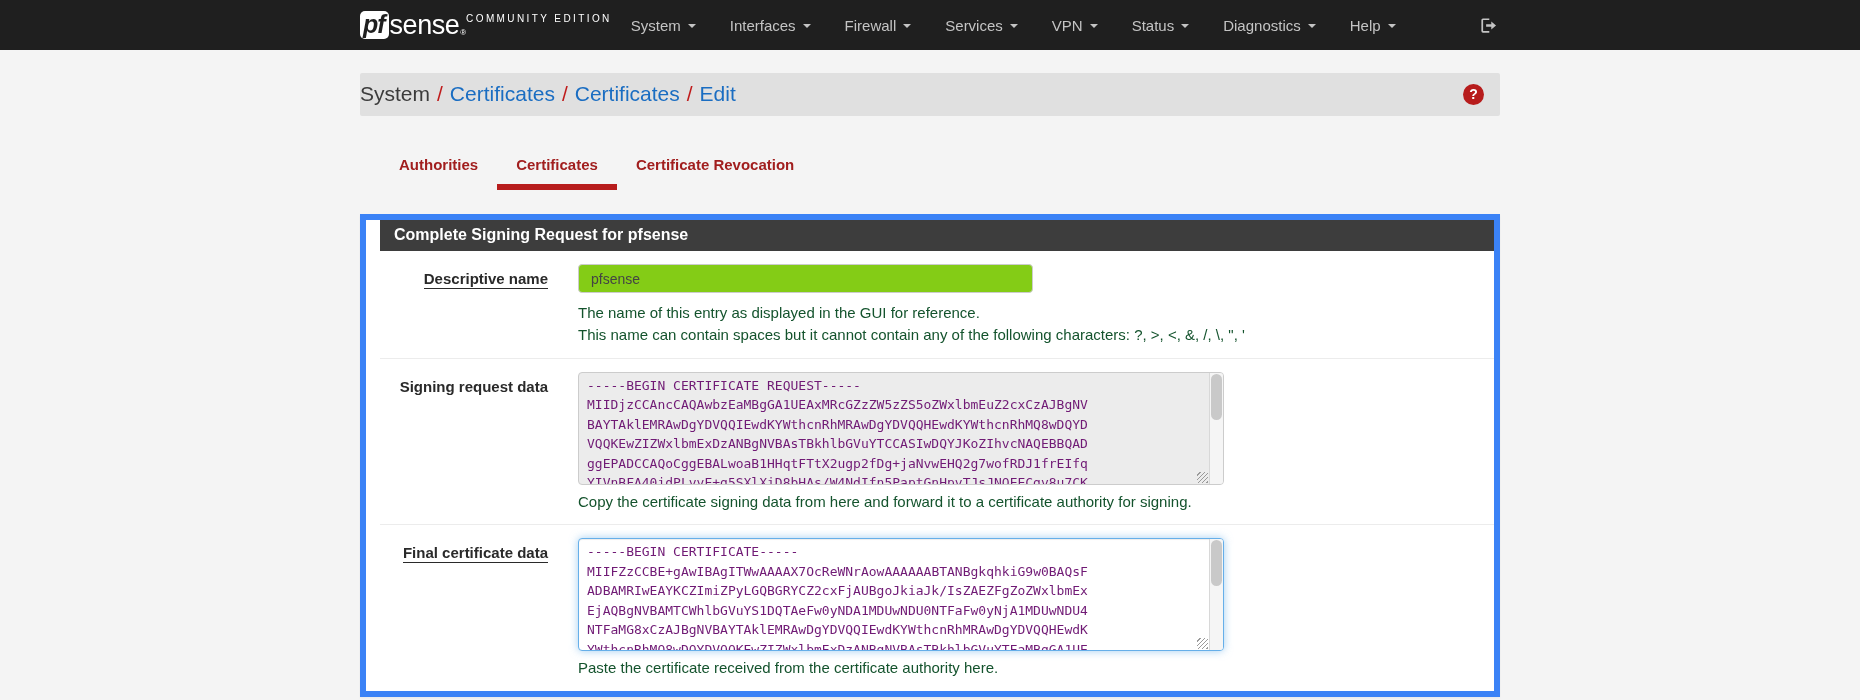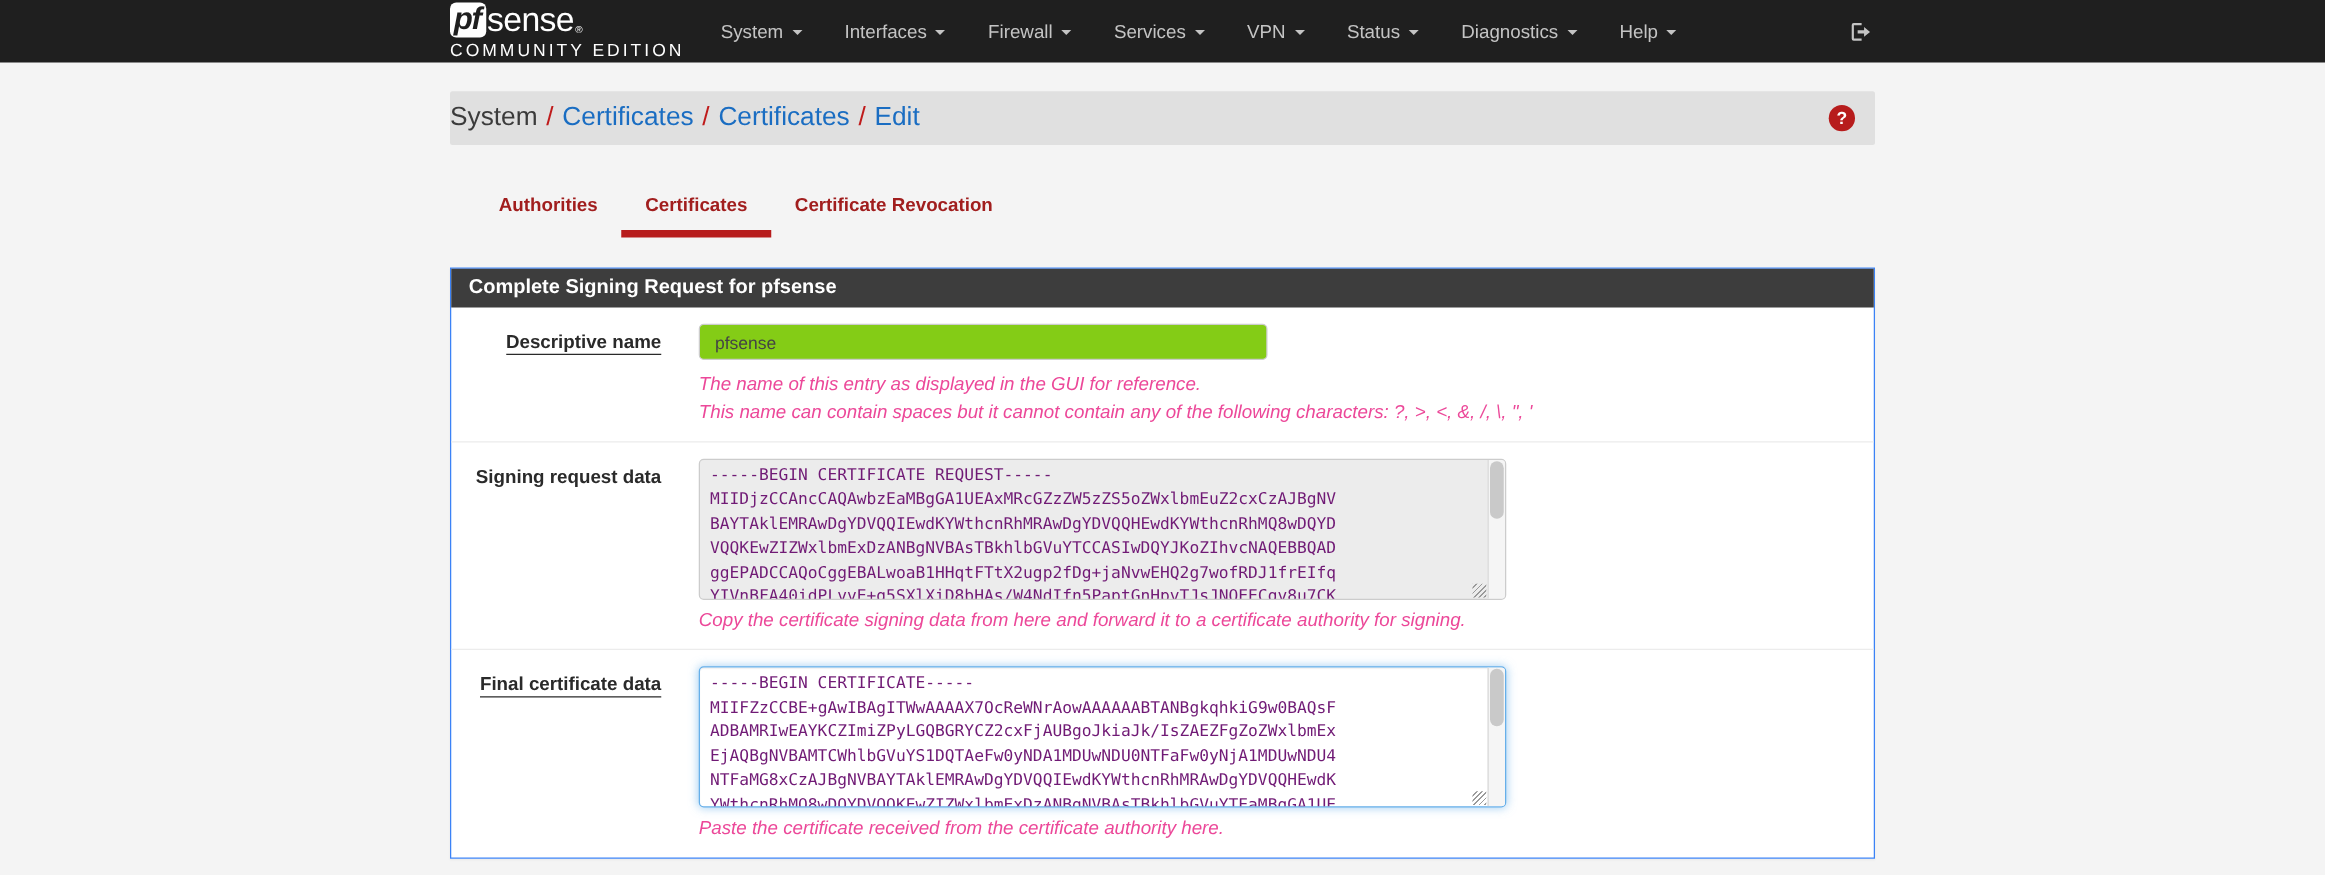--- a/index.html
+++ b/index.html
@@ -2,27 +2,27 @@
 <html><head>
 <meta charset="utf-8">
 <style>
   * { margin:0; padding:0; box-sizing:border-box; }
   html,body { width:1860px; height:700px; overflow:hidden; }
   body { font-family:"Liberation Sans", sans-serif; background:#f4f4f4; color:#333; }
 
   
   .navbar { height:50px; background:#1f1f1f; width:100%; }
   .navbar-inner { width:1140px; margin:0 auto; height:50px; display:flex; align-items:center; }
-  .brand { display:flex; flex-direction:column; justify-content:center; margin-right:12px; }
+  .brand { display:flex; flex-direction:row; justify-content:center; margin-right:2px; }
   .brand-row { display:flex; align-items:flex-end; line-height:1; }
   .brand-pf { background:#fff; color:#1f1f1f; font-style:italic; font-weight:bold;
               font-size:25px; padding:1px 4px 2px 3px; border-radius:5px; letter-spacing:-1px; }
   .brand-sense { color:#fff; font-weight:normal; font-size:27px; letter-spacing:-0.5px; margin-left:1px; }
   .brand-reg { color:#fff; font-size:8px; margin-left:1px; padding-bottom:2px; }
-  .brand-edition { color:#fff; font-size:14px; letter-spacing:2.4px; margin-top:2px; white-space:nowrap; }
+  .brand-edition { color:#fff; font-size:10px; letter-spacing:2.4px; margin-top:2px; white-space:nowrap; }
   .nav-menu { display:flex; align-items:center; height:50px; }
   .nav-item { color:#c4c4c4; font-size:15px; padding:0 17px; height:50px; display:flex; align-items:center; cursor:pointer; white-space:nowrap; }
   .caret { display:inline-block; width:0; height:0; border-left:4px solid transparent; border-right:4px solid transparent;
            border-top:4px solid #c4c4c4; margin-left:7px; margin-top:2px; }
   .nav-logout { margin-left:auto; display:flex; align-items:center; cursor:pointer; padding-right:2px; }
   .nav-logout svg { width:19px; height:19px; fill:#c4c4c4; }
 
   
   .container { width:1140px; margin:0 auto; }
 
@@ -35,32 +35,32 @@
   .bc-link { color:#1a6dc2; cursor:pointer; }
   .help-circle { margin-left:auto; width:21px; height:21px; border-radius:50%; background:#b71c1c; color:#fff;
                  font-size:14px; font-weight:bold; display:flex; align-items:center; justify-content:center; cursor:pointer; }
 
   
   .tabs { margin-top:31px; padding-left:20px; display:flex;text-align:right; }
   .tab { font-size:15px; font-weight:600; color:#a11e1e; padding:9px 19px 11px 19px; cursor:pointer; white-space:nowrap; }
   .tab.active { font-weight:bold; border-bottom:6px solid #b71c1c; }
 
   
-  .panel { margin-top:24px; background:#fff; border:1px solid #3b82f6; box-shadow:0 1px 2px rgba(0,0,0,.05); }
+  .panel { margin-top:24px; background:#fff; border:6px solid #3b82f6; box-shadow:0 1px 2px rgba(0,0,0,.05);padding-left:14px; }
   .panel-header { background:#3d3d3d; color:#fff; font-weight:bold; font-size:16px; padding:6px 14px 7px 14px; }
 
   .form-row { display:flex; padding:13px 14px 12px 0; border-bottom:1px solid #ececec; }
   .form-row:last-child { border-bottom:none; }
   .col-label { width:168px; min-width:168px; text-align:right; font-size:15px; font-weight:bold; color:#2a2a2a; padding-top:6px; }
   .col-label .u { border-bottom:1px solid #2a2a2a; padding-bottom:1px; }
   .col-content { margin-left:30px; flex:1; }
 
   .text-input { width:455px; height:29px; border:1px solid #cccccc; border-radius:4px; padding:4px 12px;
                 font-size:14px; color:#444; font-family:"Liberation Sans", sans-serif; background:#84cc16; outline:none; }
-  .help-text { margin-top:9px; color:#ec4899; font-size:15px; line-height:1.45;font-style:italic; }
+  .help-text { margin-top:9px; color:#14532d; font-size:15px; line-height:1.45; }
   .help-text.tight { margin-top:6px; }
 
   
   .fake-ta { position:relative; width:646px; height:113px; border:1px solid #cccccc; border-radius:4px; background:#fff; overflow:hidden; }
   .fake-ta.readonly { background:#ececec; }
   .fake-ta.focused { border-color:#66afe9; box-shadow:inset 0 1px 1px rgba(0,0,0,.075), 0 0 8px rgba(102,175,233,.6); }
   .ta-content { font-family:"DejaVu Sans Mono", monospace; font-size:13px; line-height:19.5px; color:#701a75;
                 white-space:pre; padding:3px 20px 0 8px; }
   .ta-scrollbar { position:absolute; top:0; right:0; bottom:0; width:14px; background:#f5f5f5; border-left:1px solid #d8d8d8; }
   .ta-thumb { position:absolute; top:1px; left:1px; width:11px; height:46px; background:#c9c9c9; border-radius:6px; }

